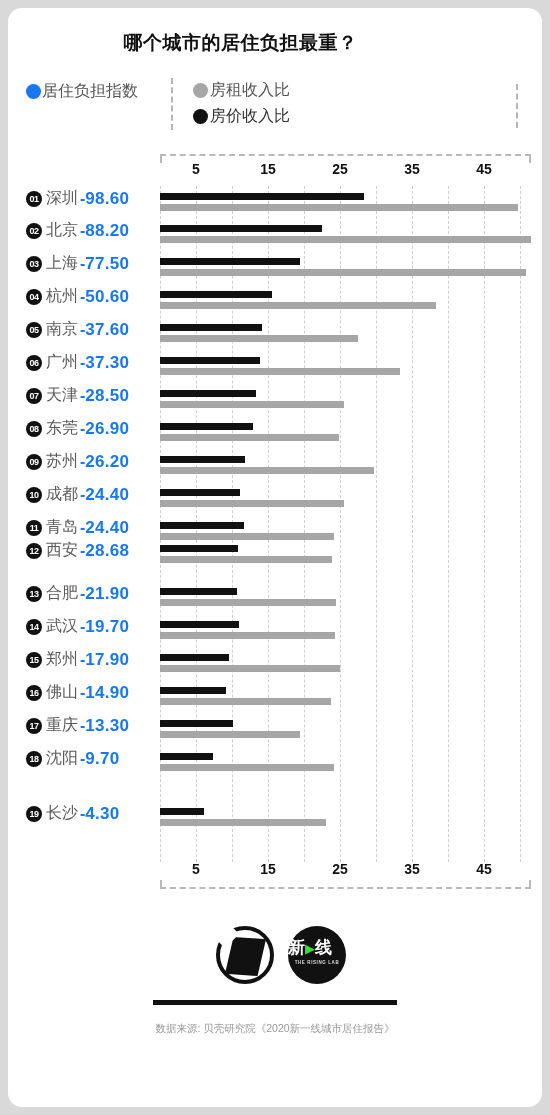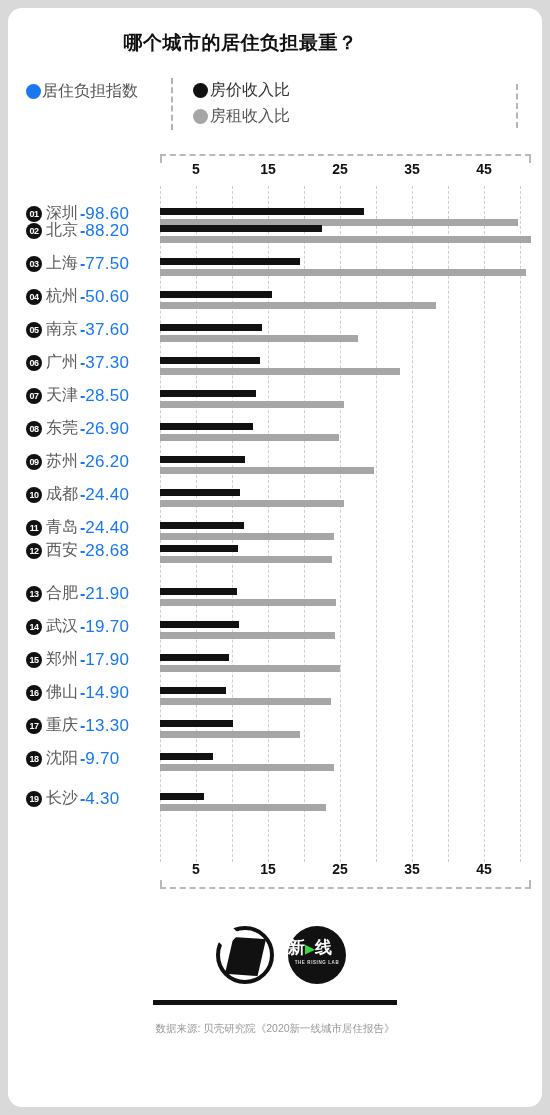--- a/index.html
+++ b/index.html
@@ -169,21 +169,21 @@
     margin-left: 4px;
   }
   .dash {
     font-size: 16px;
     font-weight: bold;
     color: #1877f2;
     margin-left: 2px;
   }
   .score {
     font-size: 17px;
-    font-weight: normal;
+    font-weight: bold;
     color: #1877f2;
     margin-left: 0px;
     letter-spacing: .3px;
   }
   .bar {
     position: absolute;
     left: 152px;
     height: 7px;
   }
   .bar.price { top: 6px;  background: #111111; }
@@ -278,26 +278,26 @@
 
   <div id="legend">
     <div class="legend-left">
       <span class="dot blue"></span>
       <span class="legend-label">居住负担指数</span>
     </div>
     <div class="legend-divider"></div>
     <div class="legend-divider far"></div>
     <div class="legend-right">
       <div class="legend-row">
+        <span class="dot gray"></span>
+        <span class="legend-label">房租收入比</span>
+      </div>
+      <div class="legend-row">
         <span class="dot black"></span>
         <span class="legend-label dark">房价收入比</span>
-      </div>
-      <div class="legend-row">
-        <span class="dot gray"></span>
-        <span class="legend-label">房租收入比</span>
       </div>
     </div>
   </div>
 
   <div class="axis" id="axis-top">
     <div class="axis-bracket"></div>
   <div class="tick-label" style="left: 188px;">5</div>
       <div class="tick-label" style="left: 260px;">15</div>
       <div class="tick-label" style="left: 332px;">25</div>
       <div class="tick-label" style="left: 404px;">35</div>
@@ -309,21 +309,21 @@
       <div class="gridline" style="left: 188px;"></div>
       <div class="gridline" style="left: 224px;"></div>
       <div class="gridline" style="left: 260px;"></div>
       <div class="gridline" style="left: 296px;"></div>
       <div class="gridline" style="left: 332px;"></div>
       <div class="gridline" style="left: 368px;"></div>
       <div class="gridline" style="left: 404px;"></div>
       <div class="gridline" style="left: 440px;"></div>
       <div class="gridline" style="left: 476px;"></div>
       <div class="gridline" style="left: 512px;"></div>
-      <div class="row" style="top: 16px;">
+      <div class="row" style="top: 1px;">
         <div class="label-block">
           <span class="rank">01</span>
           <span class="city">深圳</span>
           <span class="dash">-</span>
           <span class="score">98.60</span>
         </div>
         <div class="bar price" style="width: 203.76px;"></div>
         <div class="bar rent" style="width: 357.84px;"></div>
       </div>
       <div class="row" style="top: 33px;">
@@ -489,21 +489,21 @@
       <div class="row" style="top: 561px;">
         <div class="label-block">
           <span class="rank">18</span>
           <span class="city">沈阳</span>
           <span class="dash">-</span>
           <span class="score">9.70</span>
         </div>
         <div class="bar price" style="width: 53.28px;"></div>
         <div class="bar rent" style="width: 174.24px;"></div>
       </div>
-      <div class="row" style="top: 601px;">
+      <div class="row" style="top: 616px;">
         <div class="label-block">
           <span class="rank">19</span>
           <span class="city">长沙</span>
           <span class="dash">-</span>
           <span class="score">4.30</span>
         </div>
         <div class="bar price" style="width: 43.92px;"></div>
         <div class="bar rent" style="width: 166.32px;"></div>
       </div>
     </div>

